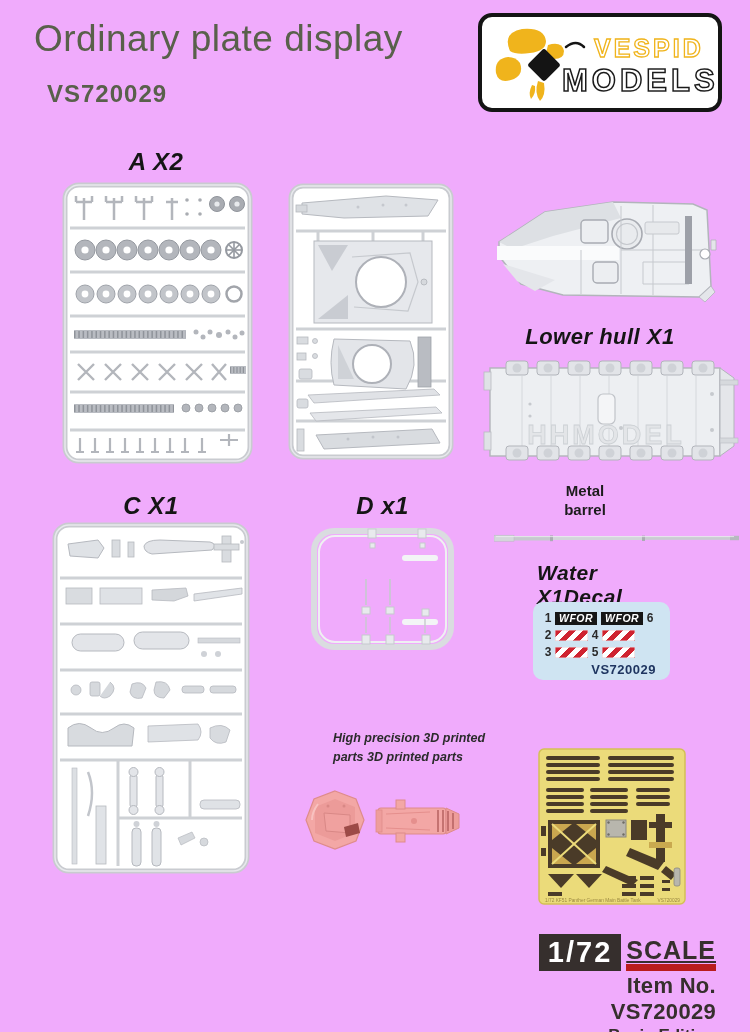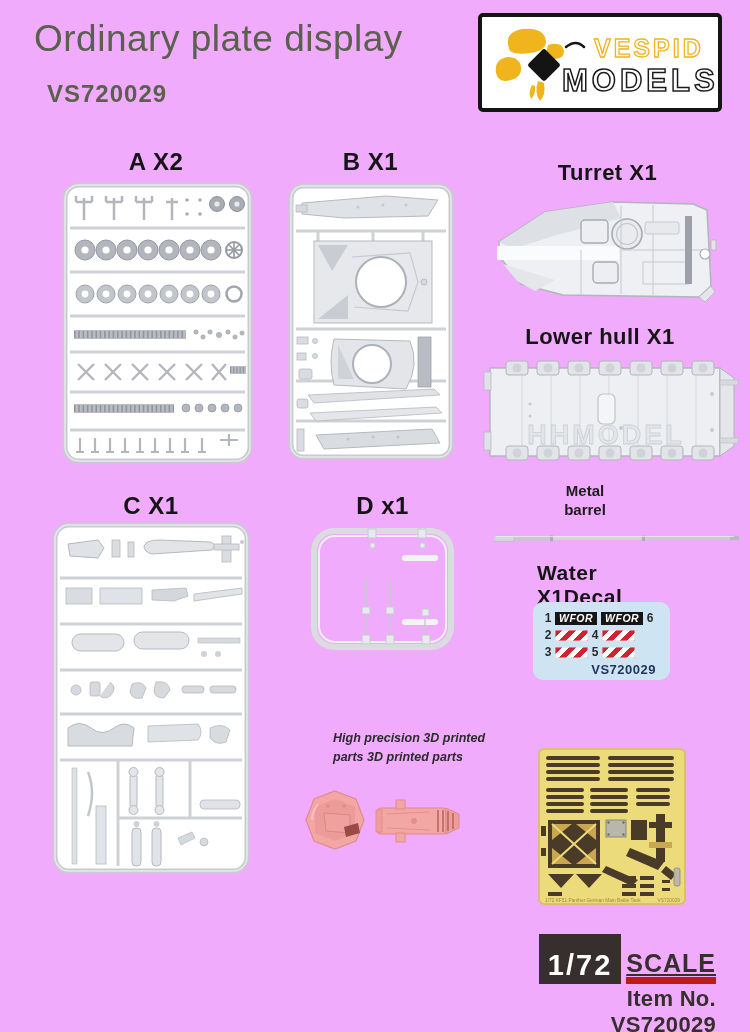--- a/index.html
+++ b/index.html
@@ -1,41 +1,41 @@
 <!DOCTYPE html>
 <html><head>
 <meta charset="utf-8">
 <style>
   * { margin:0; padding:0; box-sizing:border-box; }
   body { background:#ffffff; font-family:"Liberation Sans", sans-serif; }
   #canvas { position:relative; width:750px; height:1032px; background:#f0abfc; overflow:hidden; margin:0 auto; }
 
   .abs { position:absolute; }
-  .label { position:absolute; font-weight:bold; color:#151515; text-align:center; letter-spacing:0.5px; }
+  .label { position:absolute; font-weight:bold; color:#151515; text-align:center; letter-spacing:0.5px;font-style:italic; }
 
   
   .page-title { position:absolute; left:34px; top:18px; font-size:37px; font-weight:400; color:#59604b; letter-spacing:0.5px; }
   .item-code { position:absolute; left:47px; top:80px; font-size:24px; font-weight:bold; color:#59604b; letter-spacing:1px; }
 
-  .logo-box { position:absolute; left:478px; top:13px; width:244px; height:99px; background:#fff; border:4px solid #141414; border-radius:5px; display:flex; align-items:center; }
+  .logo-box { position:absolute; left:478px; top:13px; width:244px; height:99px; background:#fff; border:4px solid #141414; border-radius:14px; display:flex; align-items:center; }
 
   
   .decal-sheet { position:absolute; left:533px; top:602px; width:137px; height:78px; background:#cfe4f2; border-radius:10px; padding:9px 8px 0 10px; }
   .decal-row { display:flex; align-items:center; margin-bottom:3px; height:14px; }
   .dnum { font-size:12px; font-weight:bold; color:#2a2a2a; width:10px; text-align:center; }
   .wfor { background:#161616; color:#fff; font-size:10.5px; font-weight:bold; font-style:italic; padding:0 4px; line-height:13px; margin:0 2px; letter-spacing:0.5px; }
   .stripe { width:33px; height:11px; margin:0 2px;
             background:repeating-linear-gradient(135deg,#cf2330 0 5px,#ffffff 5px 10px);
             box-shadow:0 0 0 0.5px #e8c9cd inset; }
   .decal-code { text-align:right; font-size:13px; font-weight:bold; color:#1f3560; padding-right:6px; letter-spacing:0.5px; }
 
   
   .footer { position:absolute; left:540px; top:934px; width:176px; }
   .scale-row { display:flex; justify-content:flex-end; align-items:flex-end; }
-  .scale-box { background:#362f2d; color:#ffffff; font-size:29px; font-weight:bold; padding:14px 9px 2px 9px; letter-spacing:2px; line-height:34px; }
+  .scale-box { background:#362f2d; color:#ffffff; font-size:29px; font-weight:bold; padding:1px 9px 2px 9px; letter-spacing:2px; line-height:34px; }
   .scale-word { font-size:25px; font-weight:bold; color:#362f2d; border-bottom:7px solid #b91c1c; margin-left:5px; line-height:27px; letter-spacing:1px;text-decoration:underline; }
   .item-no { text-align:right; font-size:22px; font-weight:bold; color:#362f2d; margin-top:2px; letter-spacing:0.3px; }
   .edition { text-align:right; font-size:17px; font-weight:bold; color:#362f2d; margin-top:1px; }
 
   .printed-note { position:absolute; left:333px; top:729px; font-size:12.5px; font-weight:600; color:#2b2b2b; line-height:1.55;font-style:italic; }
   .barrel-note { position:absolute; left:540px; top:482px; width:90px; font-size:15px; font-weight:bold; color:#1c1c1c; text-align:center; line-height:1.25; }
 
   svg { display:block; }
 </style>
 </head>
@@ -56,22 +56,20 @@
       <path d="M56,64 Q52,76 58,84 Q64,78 62,66 Z" fill="#f0b41c"></path>
       <path d="M50,68 Q46,76 49,82 Q54,77 53,69 Z" fill="#f0b41c"></path>
       <path d="M84,30 Q94,22 102,30" fill="none" stroke="#141414" stroke-width="2.5" stroke-linecap="round"></path>
 
       <text x="112" y="40" font-family="Liberation Sans, sans-serif" font-size="25" font-weight="bold" letter-spacing="3" fill="none" stroke="#f0b41c" stroke-width="1.3">VESPID</text>
       <text x="80" y="74" font-family="Liberation Sans, sans-serif" font-size="31" font-weight="bold" letter-spacing="4" fill="none" stroke="#1a1a1a" stroke-width="1.5">MODELS</text>
     </svg>
   </div>
 
   <div class="label" style="left:60px; top:148px; width:192px; font-size:24px;">A X2</div>
-  <div class="label" style="left:288px; top:148px; width:165px; font-size:24px;">B X1</div>
-  <div class="label" style="left:495px; top:160px; width:225px; font-size:22px;">Turret X1</div>
   <div class="label" style="left:480px; top:324px; width:240px; font-size:22px;">Lower hull X1</div>
   <div class="label" style="left:52px; top:492px; width:198px; font-size:24px;">C X1</div>
   <div class="label" style="left:310px; top:492px; width:145px; font-size:24px;">D x1</div>
   <div class="label" style="left:537px; top:561px; width:140px; font-size:21px; text-align:left;">Water X1Decal</div>
 
   <div class="barrel-note">
     <div>Metal</div>
     <div>barrel</div>
   </div>
 

